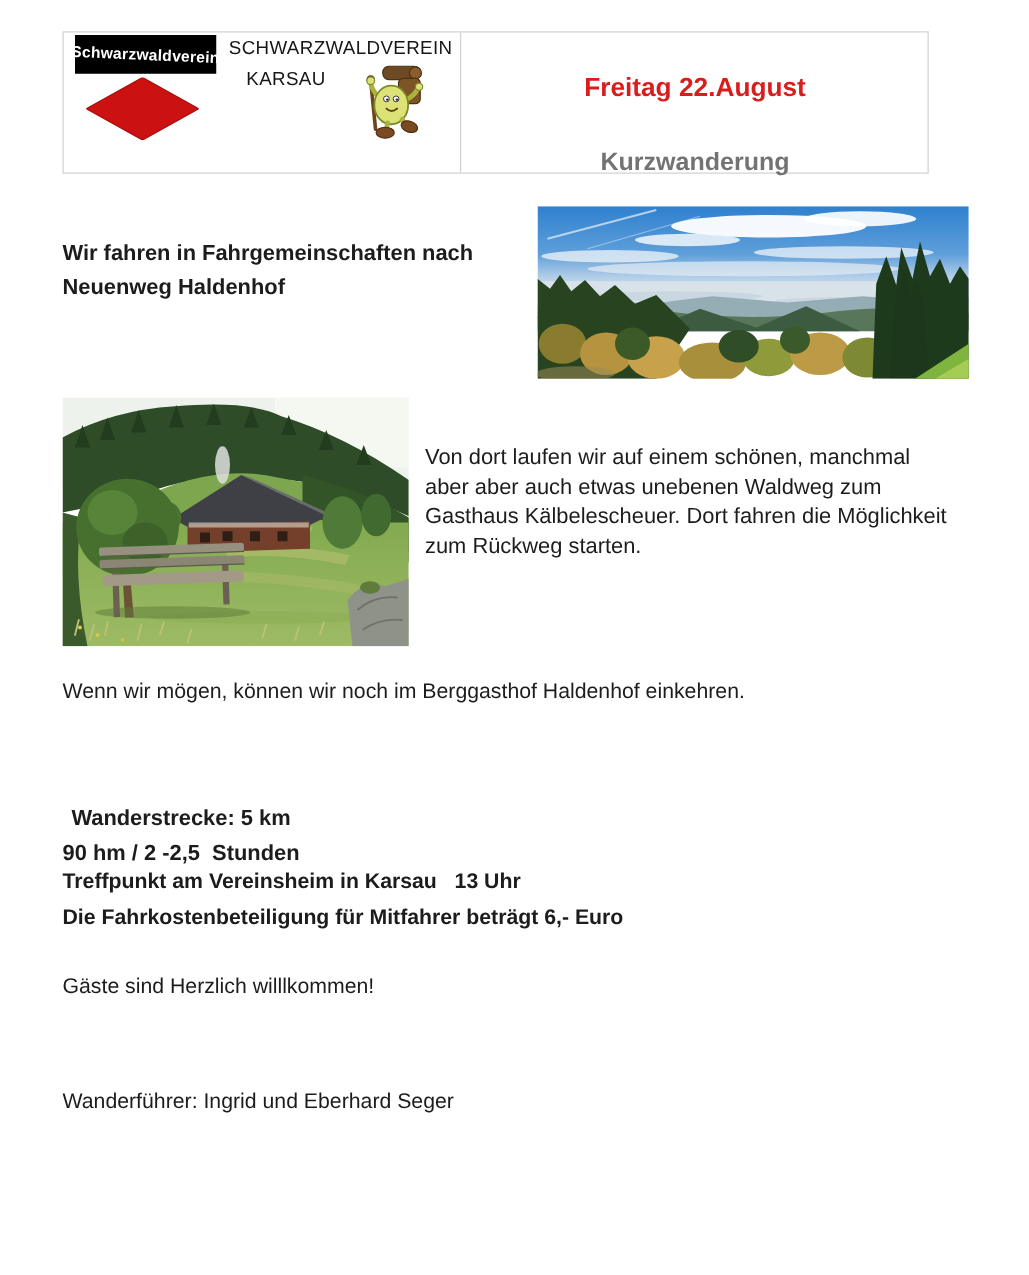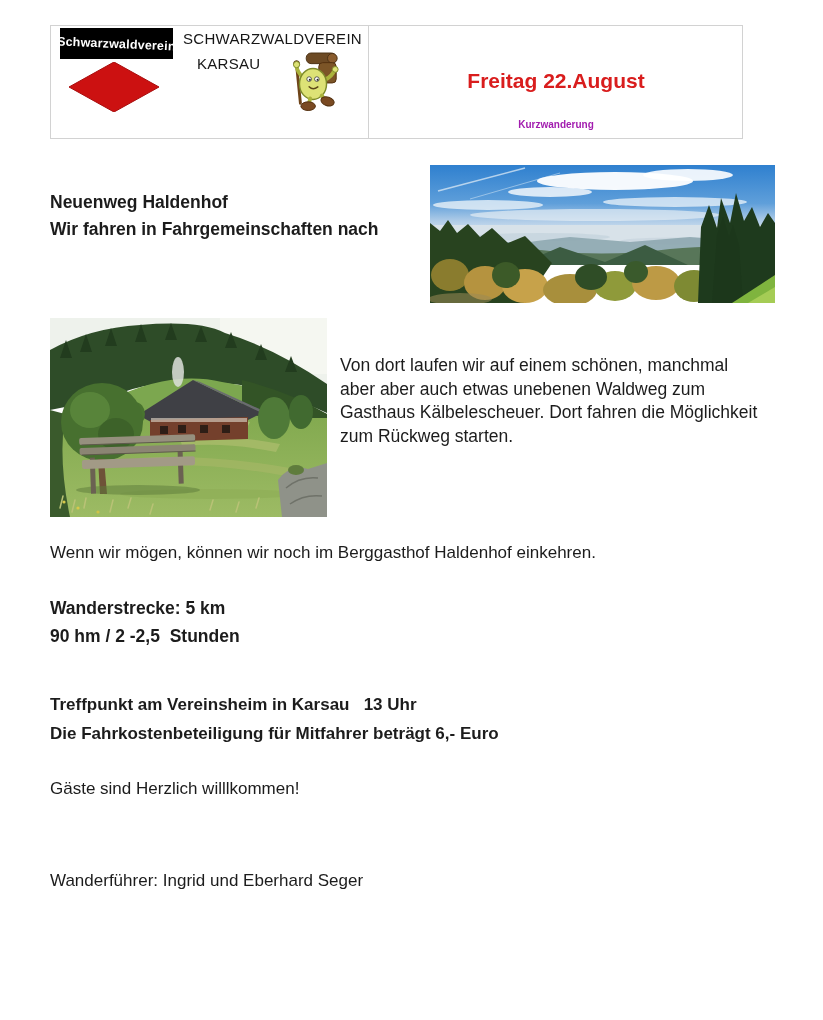--- a/index.html
+++ b/index.html
@@ -22,33 +22,33 @@
   }
   .badge span {
     color:#fff; font-size:12.5px; font-weight:bold; transform:rotate(2.5deg);
     letter-spacing:0.2px;
   }
   .diamond-wrap { position:absolute; left:18px; top:36px; }
   .org-name  { position:absolute; left:132px; top:4px;  font-size:15px; letter-spacing:0.3px; color:#161616; }
   .org-place { position:absolute; left:146px; top:29px; font-size:15px; letter-spacing:0.3px; color:#161616; }
   .mascot-wrap { position:absolute; left:233px; top:26px; }
   .event-date {
-    position:absolute; left:317px; top:43px; width:376px; text-align:center;
+    position:absolute; left:317px; top:33px; width:376px; text-align:center;
     font-size:21px; font-weight:bold; color:#d91d1d;
   }
   .event-type {
     position:absolute; left:317px; top:93px; width:376px; text-align:center;
-    font-size:10px; font-weight:bold; color:#a21caf;
+    font-size:20px; font-weight:bold; color:#737373;
   }
 
   
   .intro { left:50px; top:189px; font-size:17.5px; font-weight:bold; line-height:27px; }
   .description { left:340px; top:354px; font-size:17.5px; line-height:23.6px; }
   .note { left:50px; top:543px; font-size:17px; }
-  .stats { left:50px; top:594px; font-size:17.5px; font-weight:bold; line-height:28px; }
+  .stats { left:50px; top:640px; font-size:17.5px; font-weight:bold; line-height:28px;text-align:center; }
   .meeting { left:50px; top:690px; font-size:17px; font-weight:bold; line-height:29px; }
   .reminder { left:50px; top:775px; font-size:17px; line-height:27px; }
   .guide { left:50px; top:871px; font-size:17px; }
 
   
   .photo { display:block; }
   .panorama-wrap { left:430px; top:165px; width:345px; height:138px; }
   .farmhouse-wrap { left:50px; top:318px; width:277px; height:199px; }
 </style>
 </head>
@@ -94,22 +94,22 @@
         <ellipse cx="25" cy="56" rx="7.5" ry="4.5" fill="#7a4a22" stroke="#53300f" stroke-width="1"></ellipse>
         <ellipse cx="45" cy="51" rx="7" ry="4.5" fill="#7a4a22" stroke="#53300f" stroke-width="1" transform="rotate(18 45 51)"></ellipse>
       </svg>
     </div>
 
     <div class="event-date">Freitag 22.August</div>
     <div class="event-type">Kurzwanderung</div>
   </div>
 
   <div class="abs intro">
+    <div class="pre">Wir fahren in Fahrgemeinschaften nach</div>
     <div class="pre">Neuenweg Haldenhof</div>
-    <div class="pre">Wir fahren in Fahrgemeinschaften nach</div>
   </div>
 
   <div class="abs panorama-wrap">
     <svg class="photo" width="345" height="138" viewBox="0 0 345 138" preserveAspectRatio="none">
       <defs>
         <linearGradient id="sky" x1="0" y1="0" x2="0" y2="1">
           <stop offset="0" stop-color="#2f80cf"></stop>
           <stop offset="0.40" stop-color="#5f9fda"></stop>
           <stop offset="0.58" stop-color="#aecbe7"></stop>
           <stop offset="0.72" stop-color="#dde9f2"></stop>

